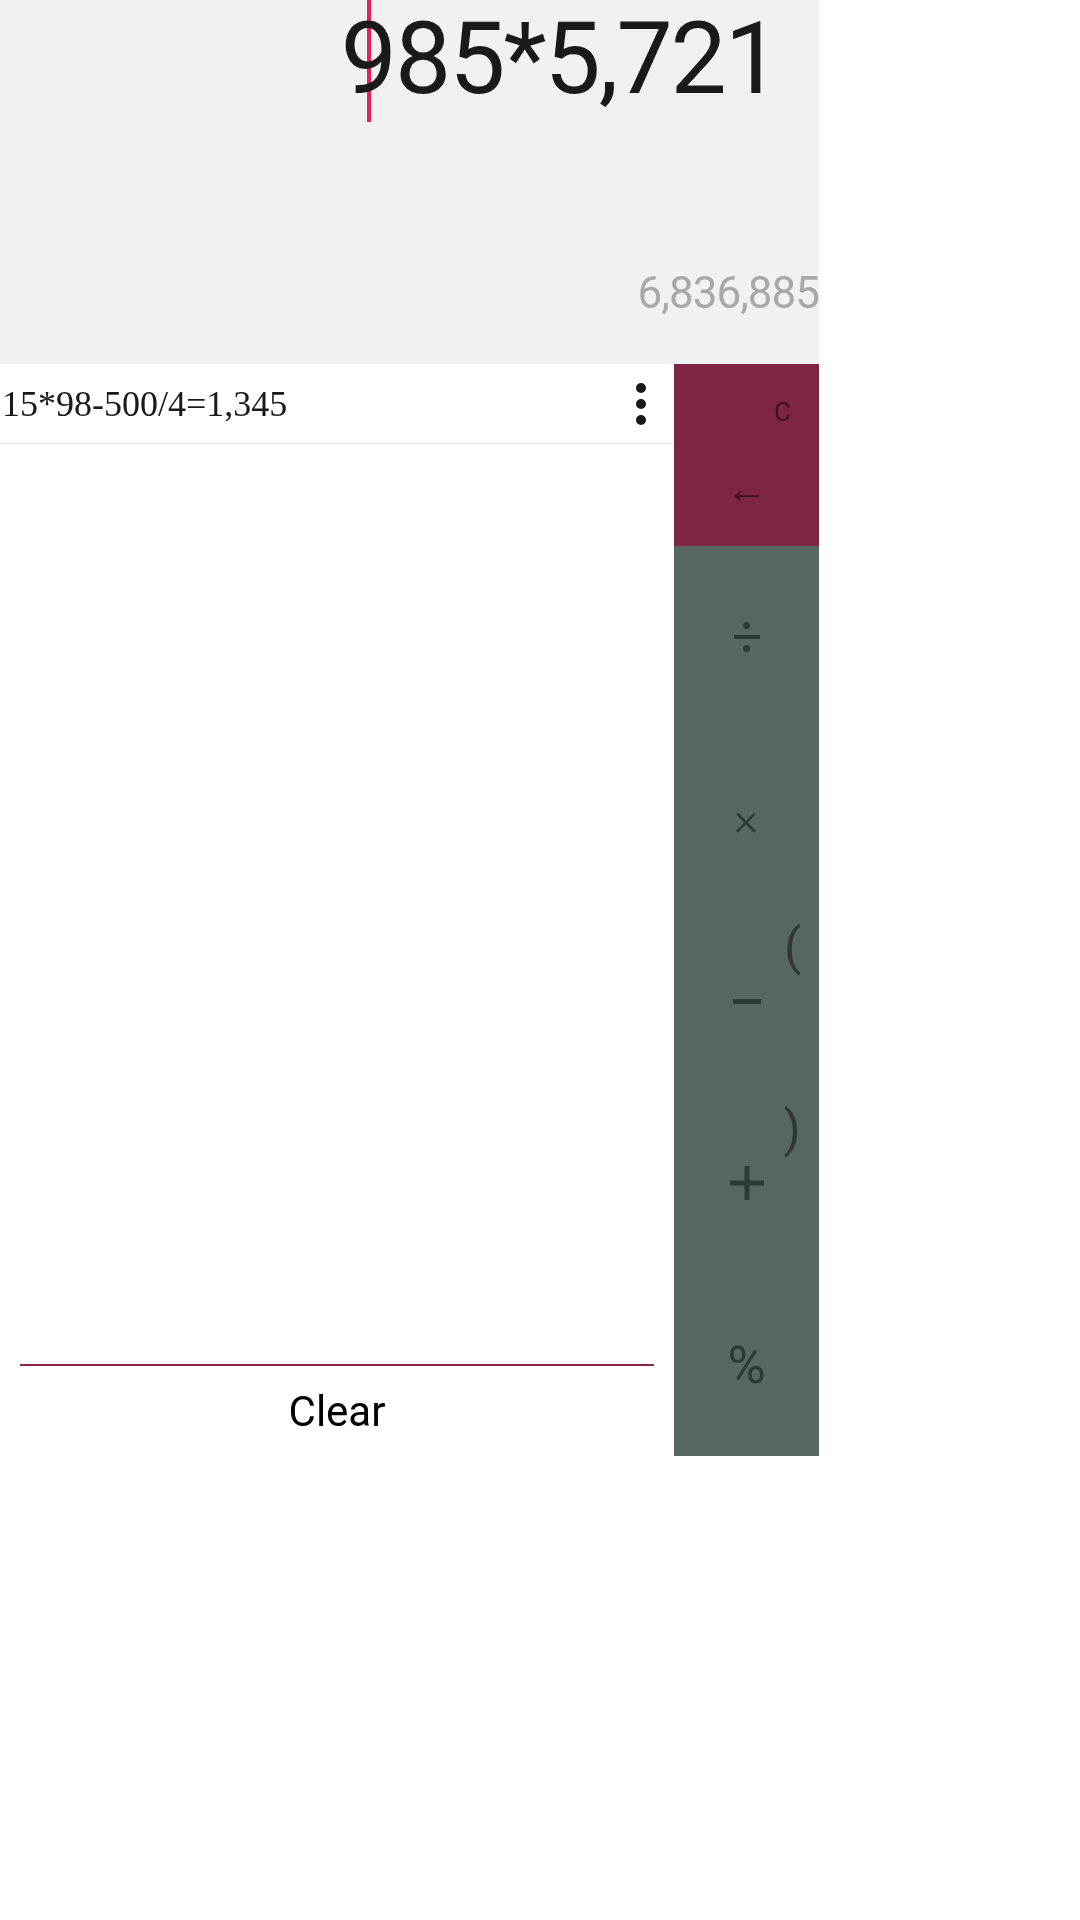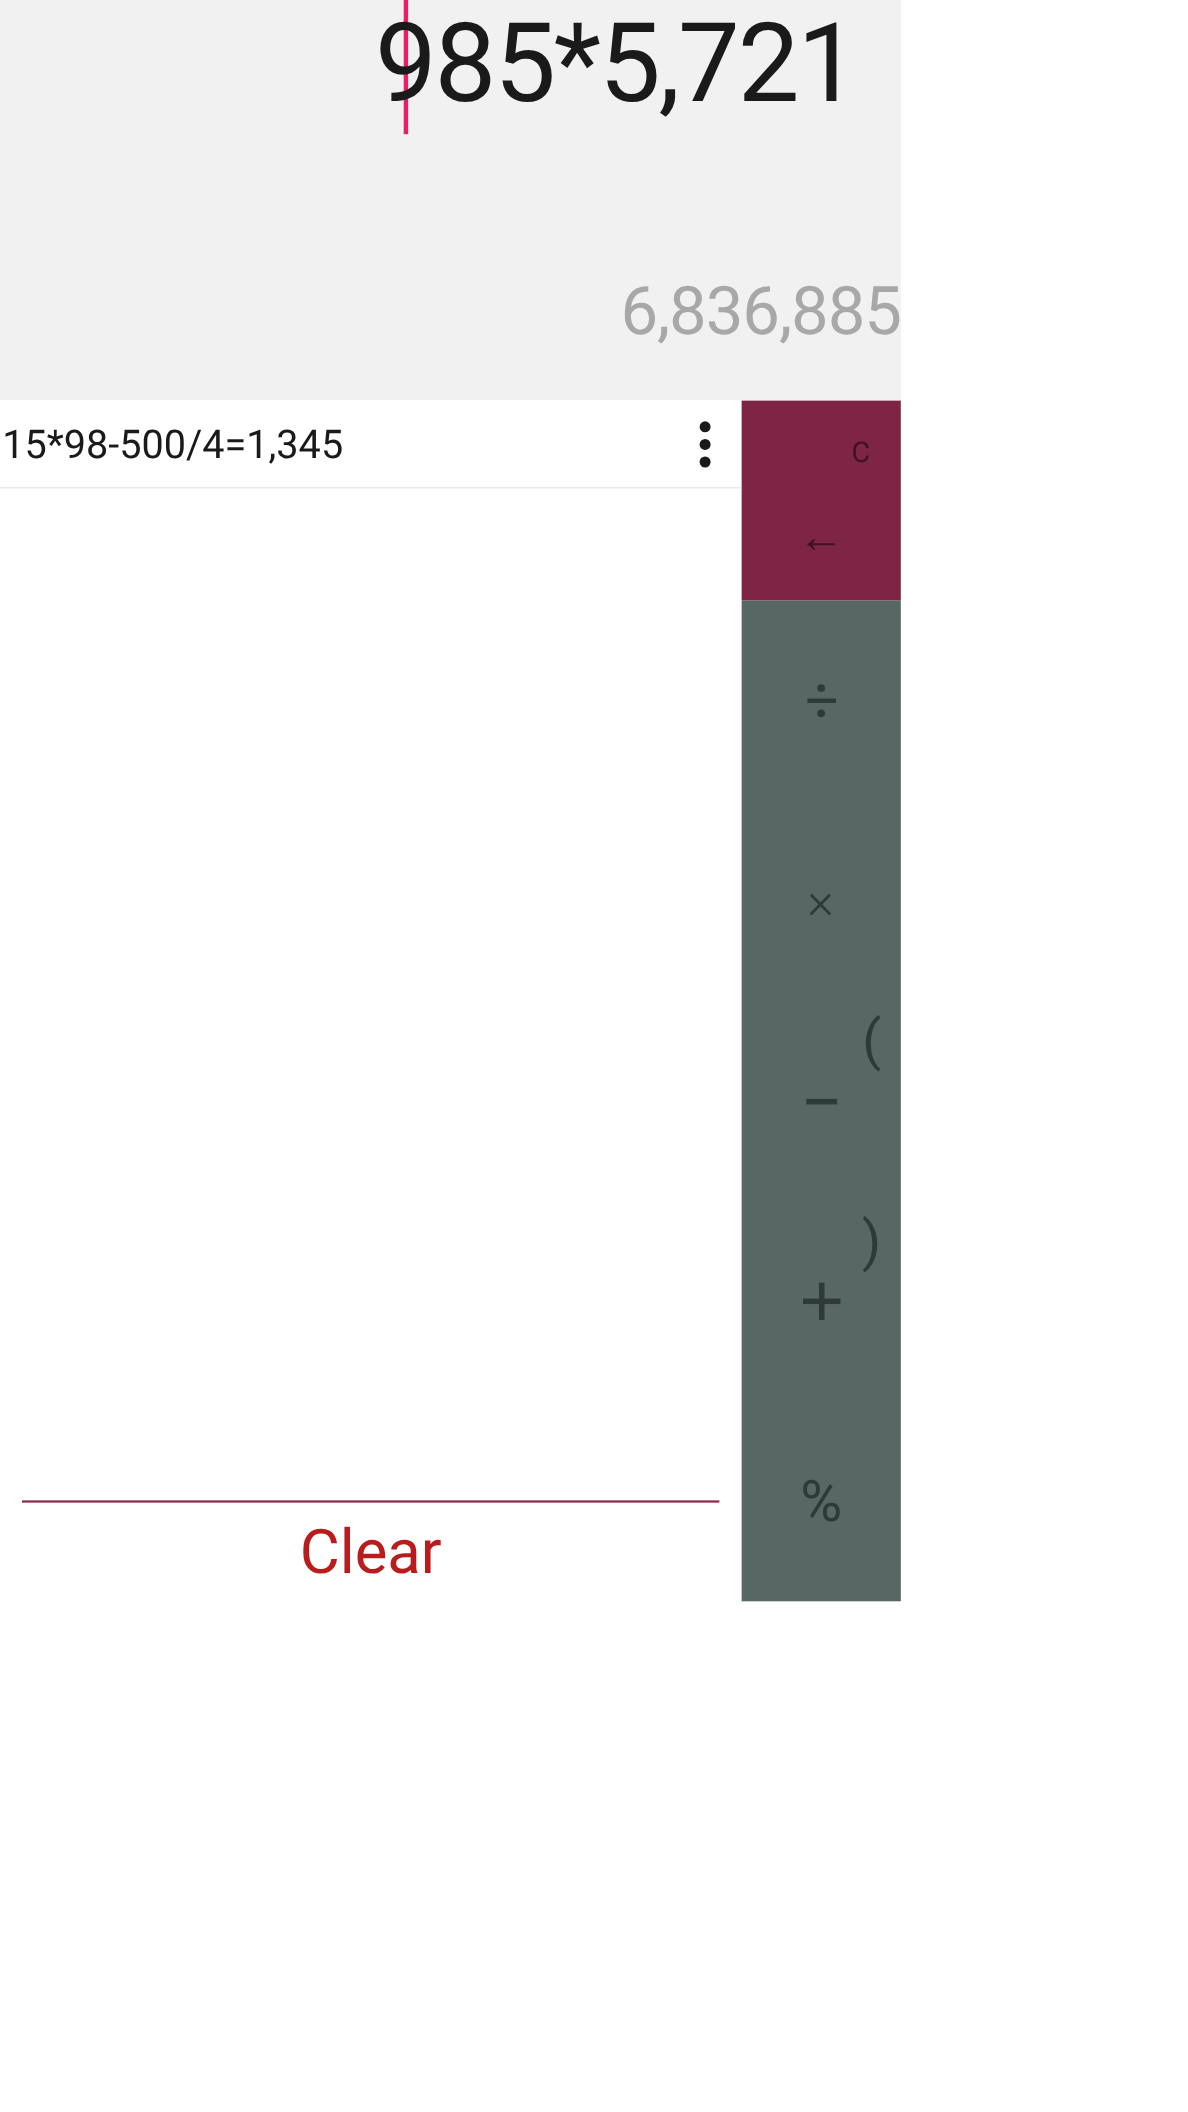--- a/index.html
+++ b/index.html
@@ -40,21 +40,21 @@
       left: 367px;
       width: 4px;
       height: 122px;
       background: #e91e63;
     }
     
     .result {
       position: absolute;
       bottom: 45px;
       right: 0;
-      font-size: 61px;
+      font-size: 44px;
       font-weight: 400;
       color: #a8a8a8;
       text-align: right;
       letter-spacing: -1px;
     }
     
     .main-area {
       display: flex;
       width: 100%;
       height: 1092px;
@@ -69,20 +69,21 @@
       flex-direction: column;
     }
     
     .history-item {
       height: 80px;
       display: flex;
       align-items: center;
       justify-content: space-between;
       padding: 0 20px 0 2px;
       border-bottom: 1px solid #e0e0e0;
+      font-family: Liberation Serif, serif;
     }
     
     .history-text {
       font-size: 36px;
       color: #1a1a1a;
       font-weight: 400;
     }
     
     .more-icon {
       display: flex;
@@ -106,22 +107,22 @@
       height: 2px;
       background: #8e2449;
       margin: 0 20px;
     }
     
     .clear-button {
       height: 90px;
       display: flex;
       align-items: center;
       justify-content: center;
-      font-size: 56px;
-      color: #b91c1c;
+      font-size: 42px;
+      color: #000000;
       font-weight: 400;
     }
     
     .operator-panel {
       width: 145px;
       height: 100%;
       display: flex;
       flex-direction: column;
     }
     

